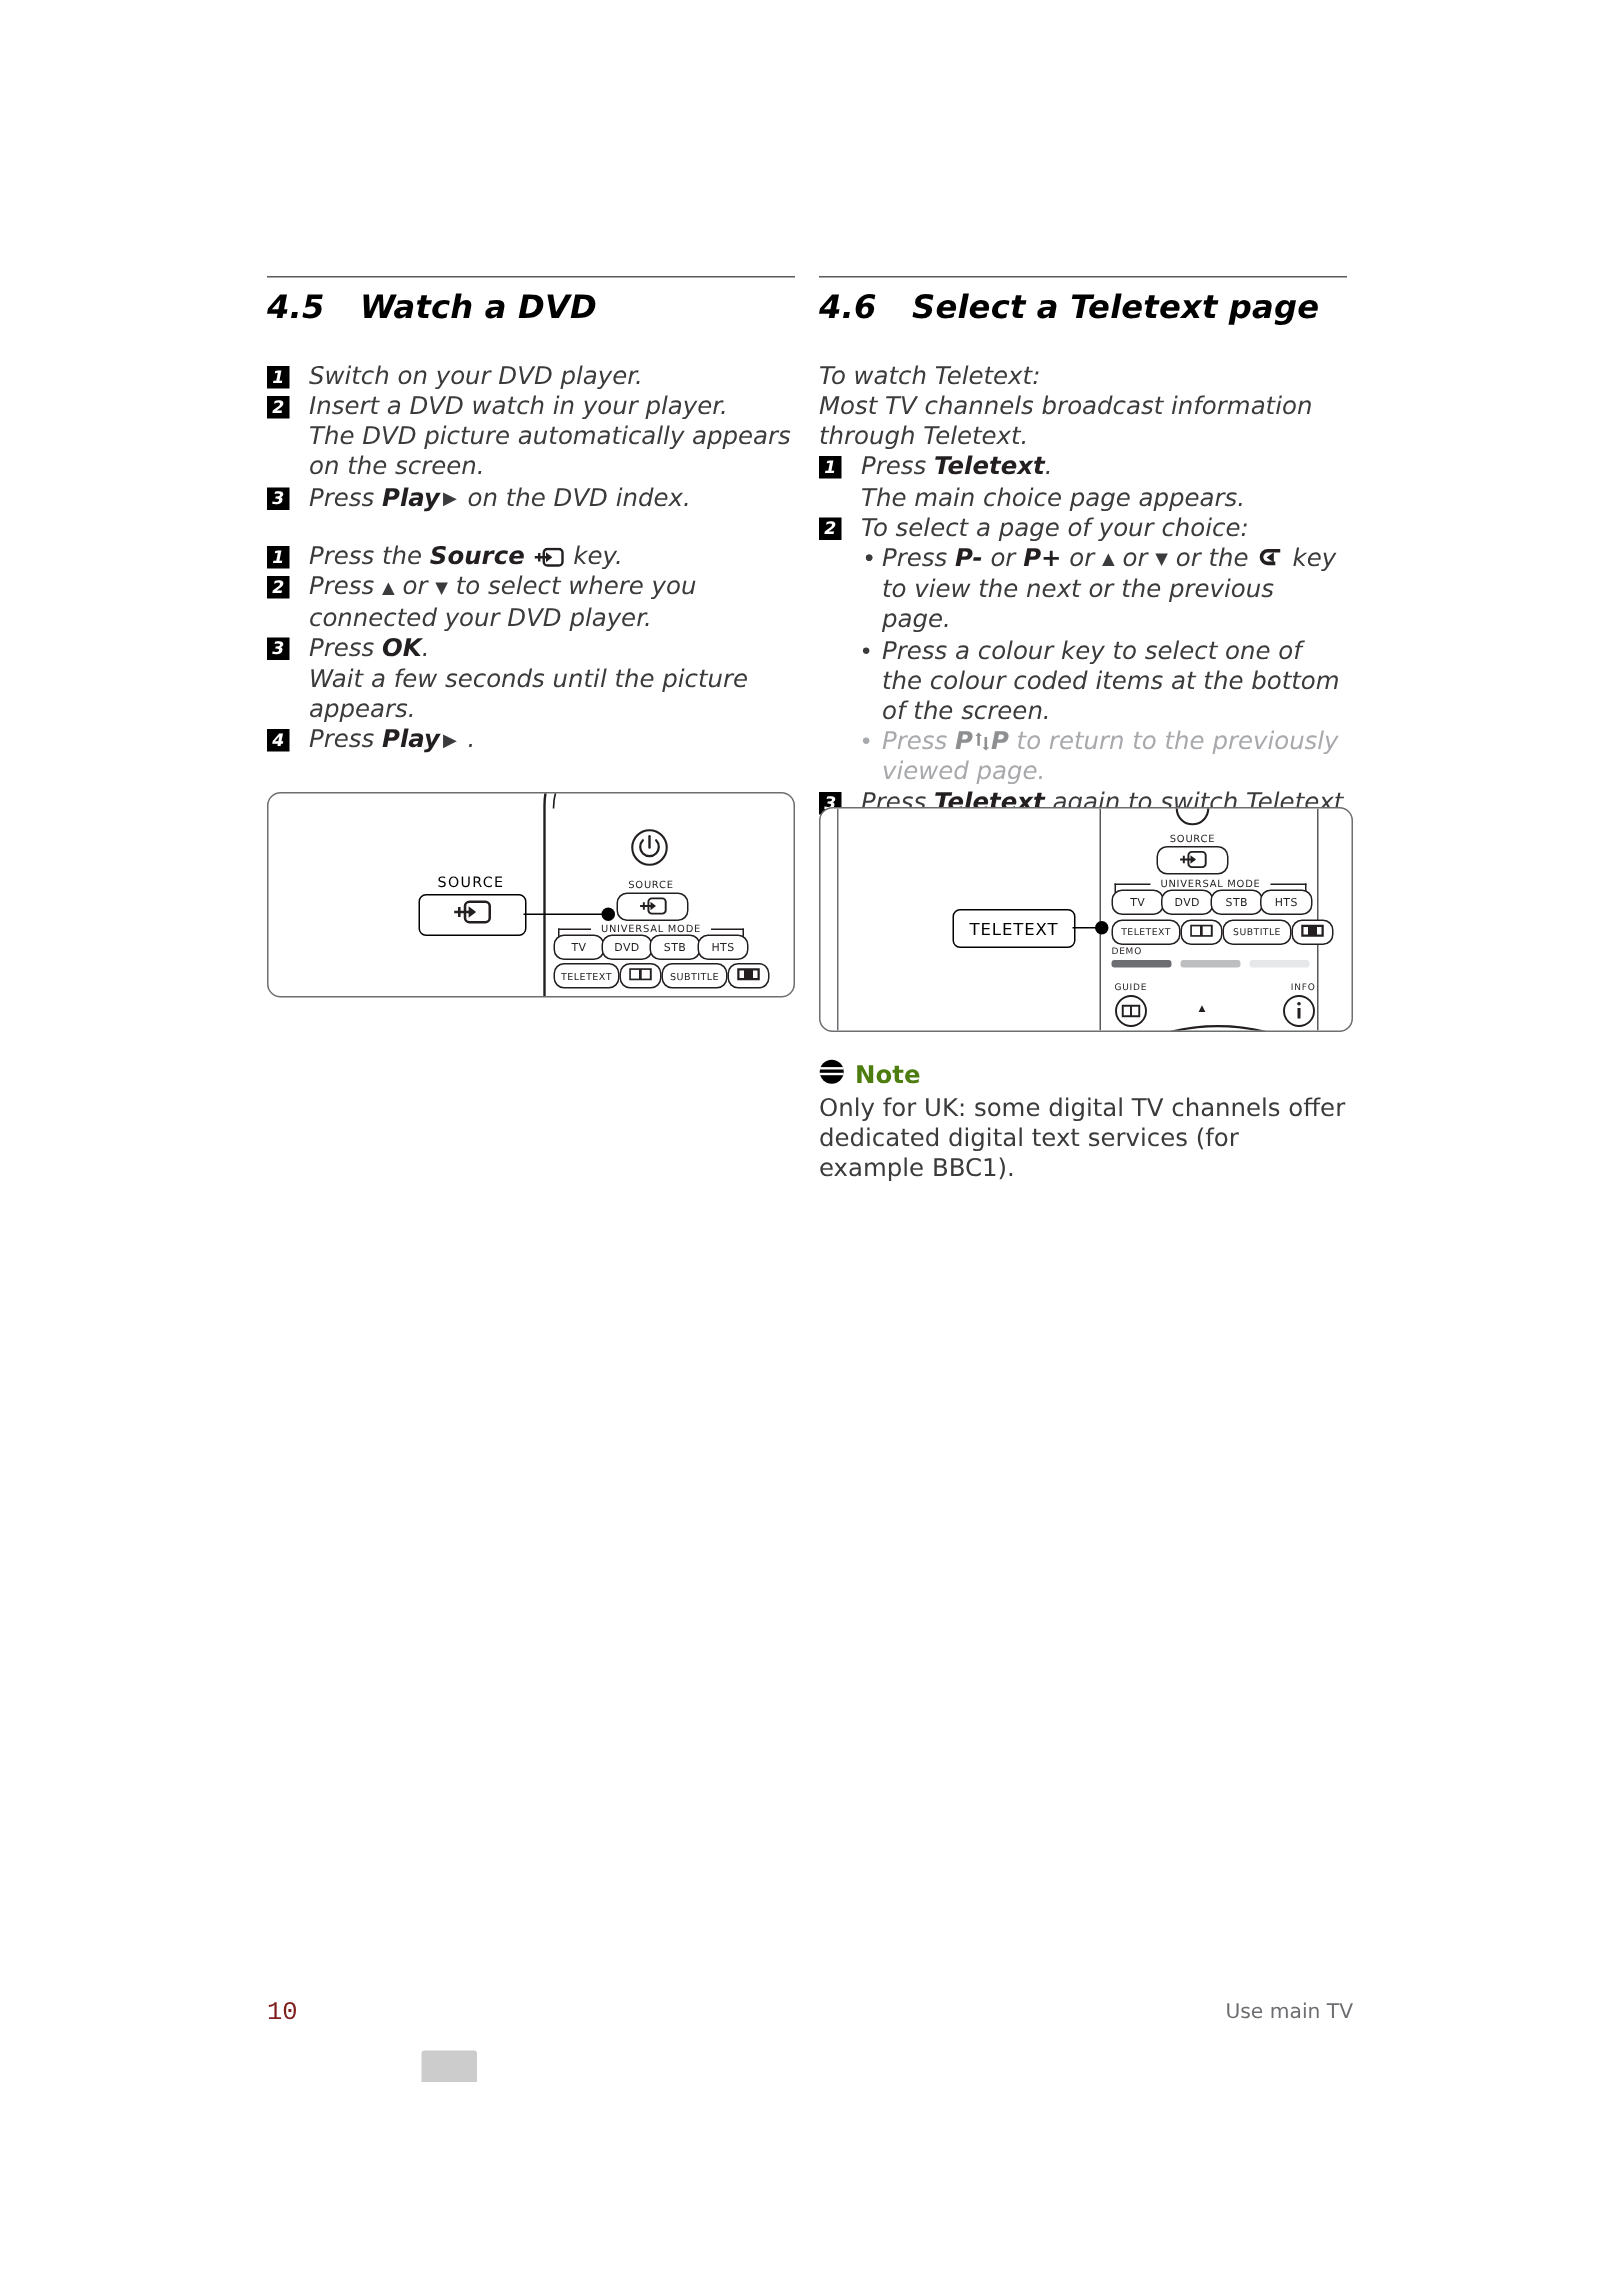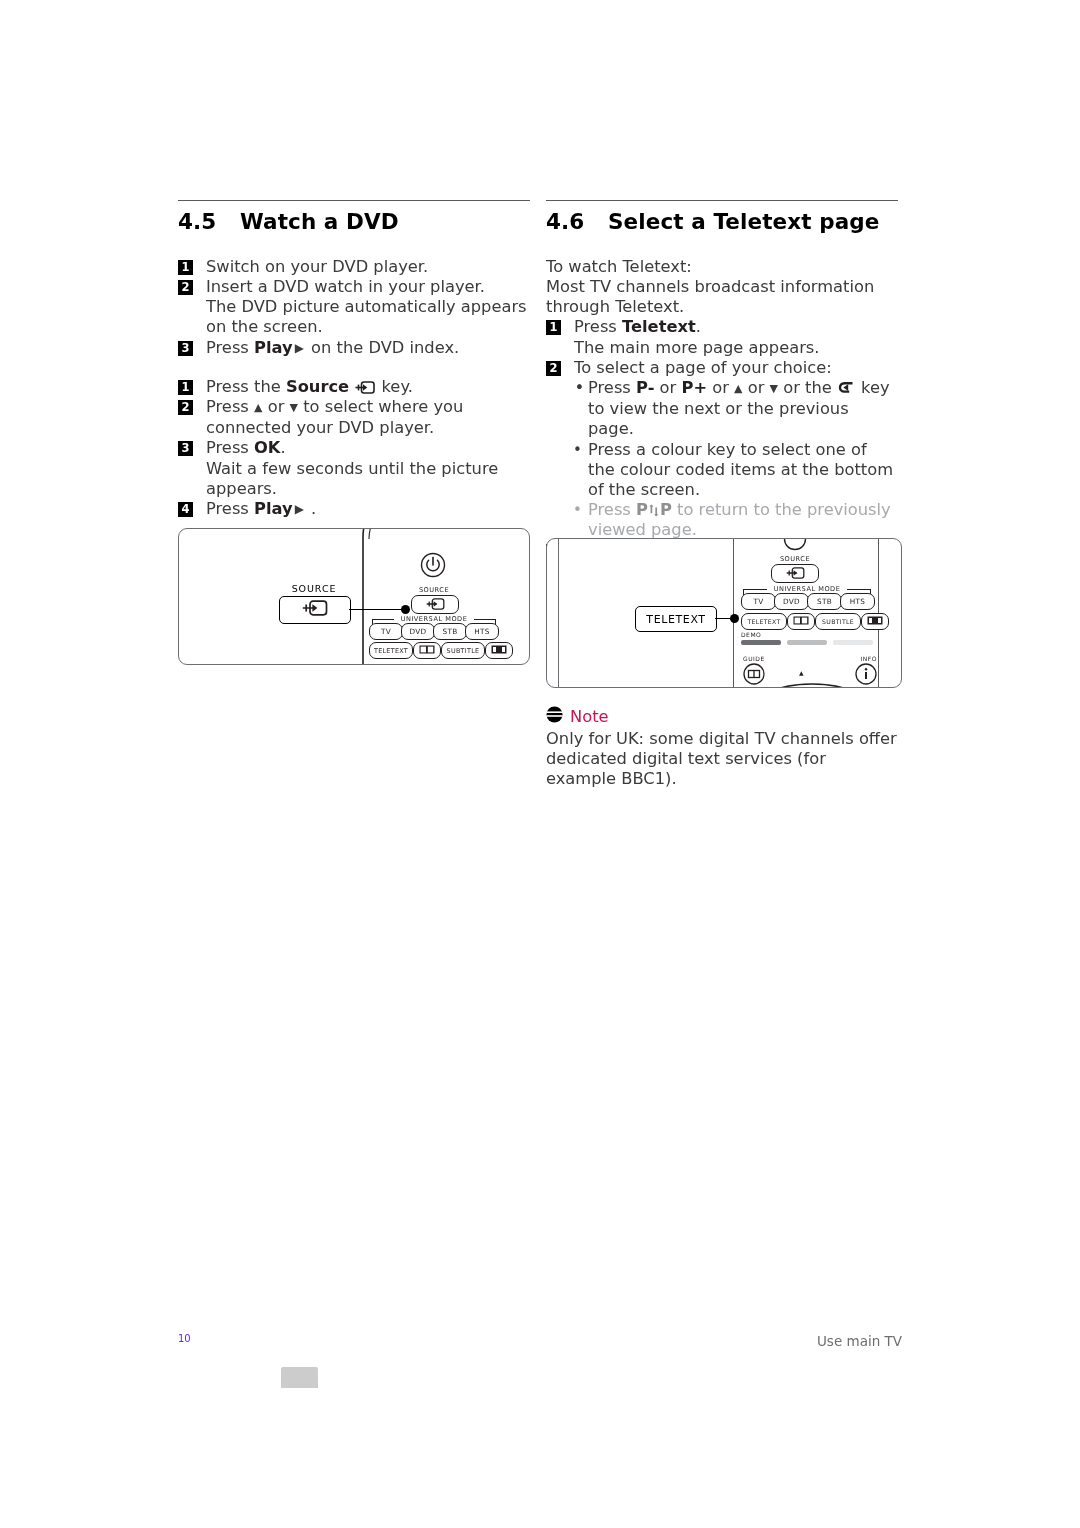--- a/index.html
+++ b/index.html
@@ -3,21 +3,21 @@
 <meta charset="utf-8">
 <style>
   html,body{margin:0;padding:0;}
   body{
     width:1080px;height:1528px;background:#ffffff;
     font-family:"DejaVu Sans", sans-serif;
     color:#231f20;position:relative;overflow:hidden;
   }
   .page{position:absolute;left:0;top:0;width:1080px;height:1528px;}
 
-  .col{position:absolute;top:200px;width:352px;}
+  .col{position:absolute;top:184px;width:352px;font-style:italic;}
   .col-left{left:178px;}
   .col-right{left:546px;}
 
   .rule{border-top:1px solid #58595b;height:0;margin:0 0 8px 0;}
 
   h2.sec{
     font-family:"DejaVu Sans", sans-serif;
     font-weight:bold;font-size:21.5px;letter-spacing:0.1px;
     margin:0 0 22px 0;color:#000;line-height:1.2;
   }
@@ -83,21 +83,21 @@
   }
   .tinylab{
     position:absolute;font-size:6.6px;letter-spacing:0.5px;color:#231f20;
     text-align:center;font-family:"DejaVu Sans", sans-serif;
   }
   .umline{position:absolute;height:1px;background:#231f20;}
   .umtick{position:absolute;width:1px;background:#231f20;}
   .colourkey{position:absolute;height:5px;border-radius:2px;}
 
   .footer-page{
-    position:absolute;left:178px;top:1333px;font-size:10px;color:#6d28d9;
+    position:absolute;left:178px;top:1333px;font-size:17px;color:#7f1d1d;font-family:Liberation Mono, monospace;
   }
   .footer-sec{
     position:absolute;right:178px;top:1333px;font-size:13.5px;color:#6d6e71;
   }
   .grayblock{
     position:absolute;left:281px;top:1367px;width:37px;height:21px;
     background:#cccccc;border-radius:2px 2px 0 0;
   }
 </style>
 </head>
@@ -247,21 +247,21 @@
     </h2>
 
     <div class="body">
       <div>To watch Teletext:</div>
       <div>Most TV channels broadcast information through Teletext.</div>
 
       <div class="step">
         <span class="badge">1</span>
         <span>Press </span><span class="b">Teletext</span><span>.</span>
       </div>
-      <div class="cont">The main more page appears.</div>
+      <div class="cont">The main choice page appears.</div>
 
       <div class="step">
         <span class="badge">2</span>
         <span>To select a page of your choice:</span>
       </div>
 
       <div class="bullet">
         <span class="dot">•</span>
       </div>
 
@@ -398,21 +398,21 @@
 
   <div style="position:absolute;left:546px;top:706px;width:354px;">
     <div style="display:flex;align-items:center;gap:7px;margin-bottom:2px;">
       <span>
         <svg width="17" height="17" viewBox="0 0 17 17">
             <circle cx="8.5" cy="8.5" r="8" fill="#000"></circle>
             <rect x="0.6" y="5.4" width="15.8" height="1.6" fill="#fff"></rect>
             <rect x="0.6" y="9.2" width="15.8" height="1.6" fill="#fff"></rect>
           </svg>
       </span>
-      <span style="font-weight:normal;font-size:16.3px;color:#be185d;">Note</span>
+      <span style="font-weight:bold;font-size:16.3px;color:#4d7c0f;">Note</span>
     </div>
     <div class="body" style="color:#3b3b3d;">Only for UK: some digital TV channels offer dedicated digital text services (for example BBC1).</div>
 
     <div style="height:20px;"></div>
 
   </div>
 
   <div class="footer-page">10</div>
   <div class="footer-sec">Use main TV</div>
   <div class="grayblock"></div>

